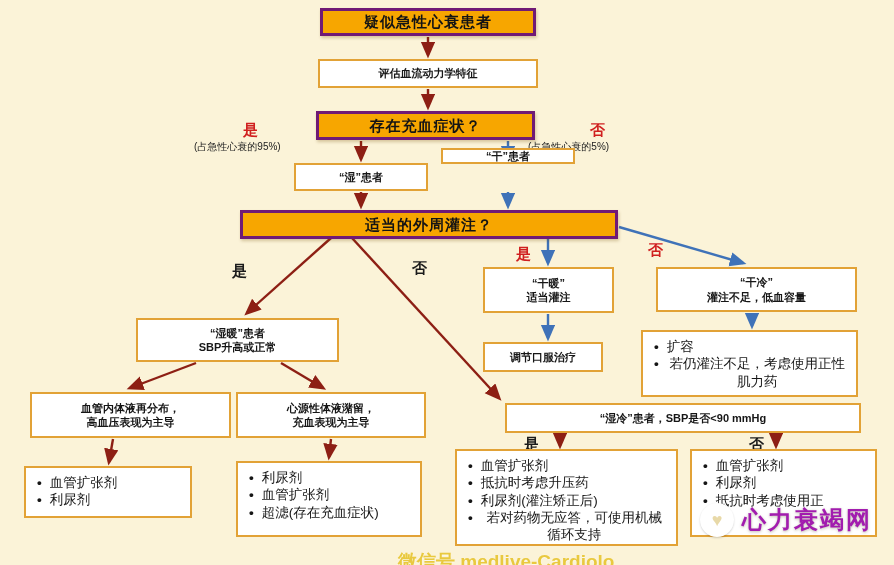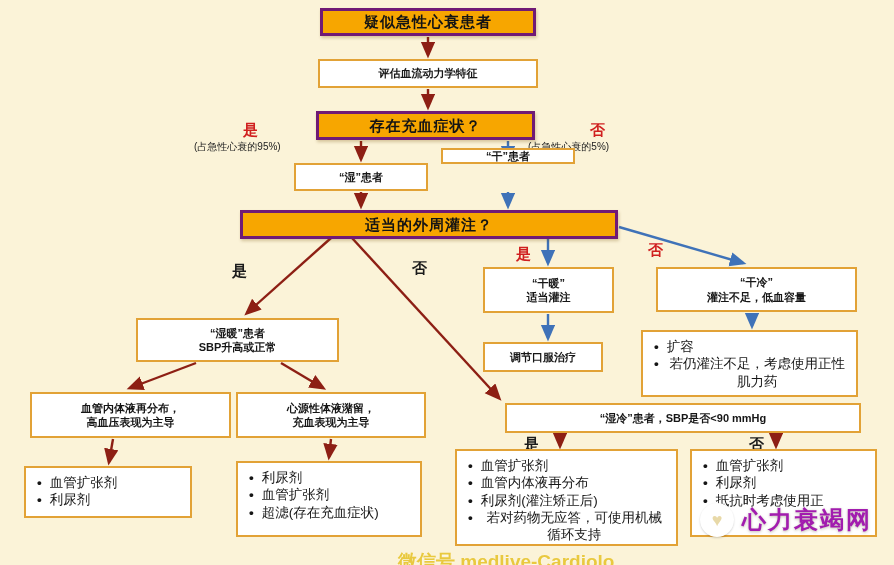--- a/index.html
+++ b/index.html
@@ -146,21 +146,21 @@
   </div>
 
   <div class="box list" style="left:236px;top:461px;width:186px;height:76px">
     <div class="li">利尿剂</div>
     <div class="li">血管扩张剂</div>
     <div class="li">超滤(存在充血症状)</div>
   </div>
 
   <div class="box list" style="left:455px;top:449px;width:223px;height:97px">
     <div class="li">血管扩张剂</div>
-    <div class="li">血管内体液再分布</div>
+    <div class="li">抵抗时考虑升压药</div>
     <div class="li">利尿剂(灌注矫正后)</div>
     <div class="li">若对药物无应答，可使用机械循环支持</div>
   </div>
 
   <div class="box list" style="left:690px;top:449px;width:187px;height:88px">
     <div class="li">血管扩张剂</div>
     <div class="li">利尿剂</div>
     <div class="li">抵抗时考虑使用正</div>
   </div>
 

